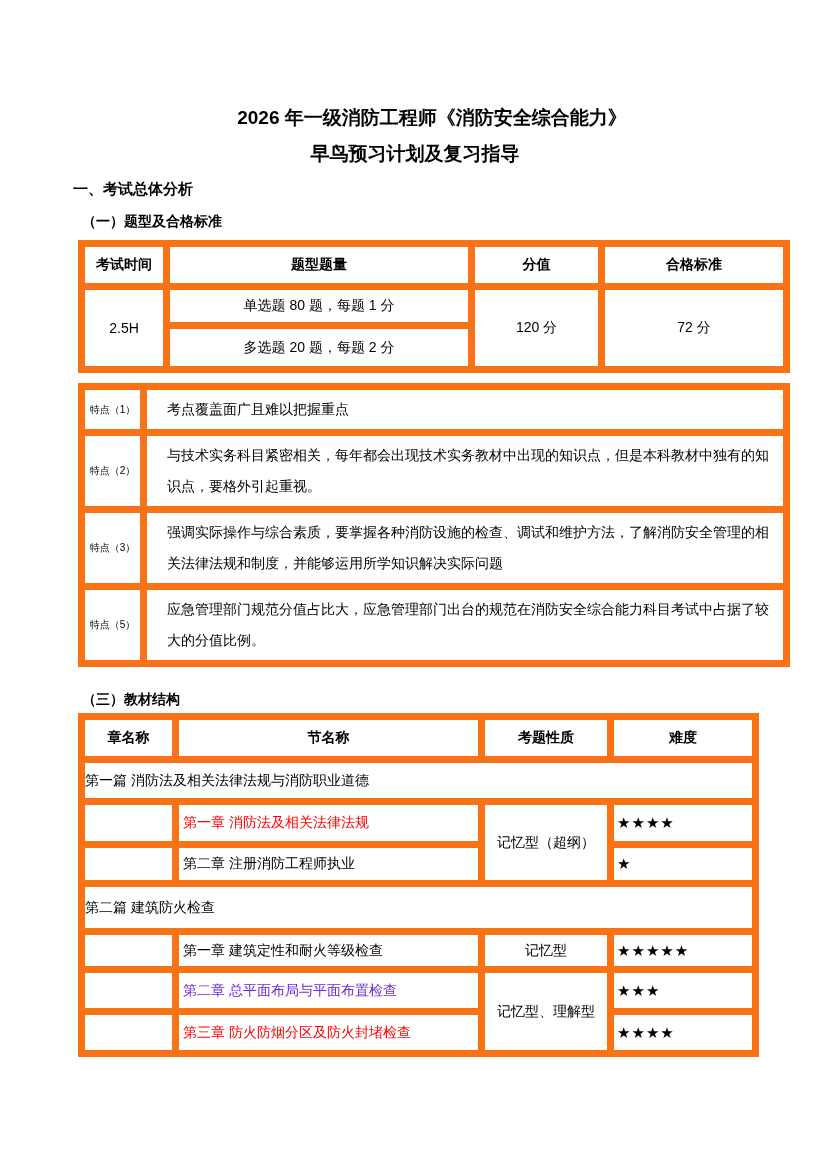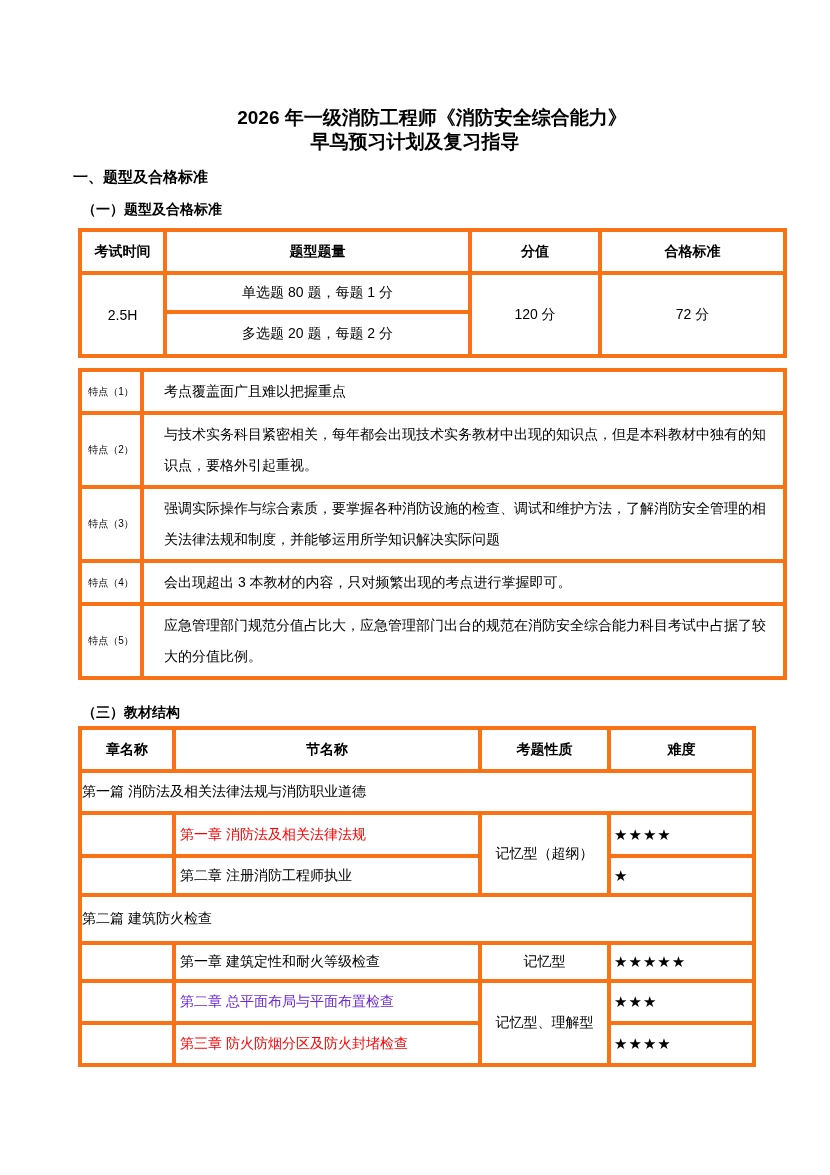--- a/index.html
+++ b/index.html
@@ -7,27 +7,27 @@
     position: relative;
     width: 830px;
     height: 1175px;
     background: #ffffff;
     color: #000000;
     font-family: "Liberation Sans", sans-serif;
     overflow: hidden;
   }
   .title-line { text-align: center; font-size: 19px; font-weight: bold; line-height: 24px; }
   .title-line.first { padding-top: 106px; padding-left: 34px; }
-  .title-line.second { }
+  .title-line.second { margin-top: 12px; }
   .h-main { margin: 14px 0 0 73px; font-size: 15px; font-weight: bold; line-height: 18px; }
   .h-sub  { margin: 15px 0 0 82px; font-size: 14px; font-weight: bold; line-height: 17px; }
   .h-sub.s3 { margin-top: 24px; }
 
   table { border-collapse: collapse; table-layout: fixed; margin-left: 78px; }
-  th, td { border: 4px solid #f97316; font-size: 14px; font-weight: normal; padding: 0; vertical-align: middle; overflow: hidden; }
+  th, td { border: 7px solid #f97316; font-size: 14px; font-weight: normal; padding: 0; vertical-align: middle; overflow: hidden; }
   th { font-weight: bold; text-align: center; }
 
   
   .t-exam { margin-top: 10px; width: 705px; }
   .t-exam td { text-align: center; }
 
   
   .t-feat { margin-top: 10px; width: 705px; }
   .t-feat .lbl { text-align: center; white-space: nowrap; font-size: 10px; }
   .t-feat .txt { text-align: left; padding: 4px 7px 4px 20px; line-height: 31px; }
@@ -40,21 +40,21 @@
   .t-struct .stars { text-align: left; padding-left: 3px; font-size: 15px; letter-spacing: 1px; }
 </style>
 </head>
 <body>
 
 <div class="page">
 
   <div class="title-line first">2026 年一级消防工程师《消防安全综合能力》</div>
   <div class="title-line second">早鸟预习计划及复习指导</div>
 
-  <div class="h-main">一、题型及合格标准</div>
+  <div class="h-main">一、考试总体分析</div>
   <div class="h-sub">（一）题型及合格标准</div>
 
   <table class="t-exam">
     <colgroup>
         <col style="width:85px">
         <col style="width:305px">
         <col style="width:130px">
         <col style="width:185px">
       </colgroup>
     <tbody>
@@ -87,24 +87,20 @@
       <td class="lbl">特点（1）</td>
       <td class="txt">考点覆盖面广且难以把握重点</td>
     </tr>
     <tr style="height:74px">
       <td class="lbl">特点（2）</td>
       <td class="txt">与技术实务科目紧密相关，每年都会出现技术实务教材中出现的知识点，但是本科教材中独有的知识点，要格外引起重视。</td>
     </tr>
     <tr style="height:67px">
       <td class="lbl">特点（3）</td>
       <td class="txt">强调实际操作与综合素质，要掌握各种消防设施的检查、调试和维护方法，了解消防安全管理的相关法律法规和制度，并能够运用所学知识解决实际问题</td>
-    </tr>
-    <tr style="height:41px">
-      <td class="lbl">特点（4）</td>
-      <td class="txt">会出现超出 3 本教材的内容，只对频繁出现的考点进行掌握即可。</td>
     </tr>
     <tr style="height:68px">
       <td class="lbl">特点（5）</td>
       <td class="txt">应急管理部门规范分值占比大，应急管理部门出台的规范在消防安全综合能力科目考试中占据了较大的分值比例。</td>
     </tr>
   </tbody>
     </table>
 
   <div class="h-sub s3">（三）教材结构</div>
 

